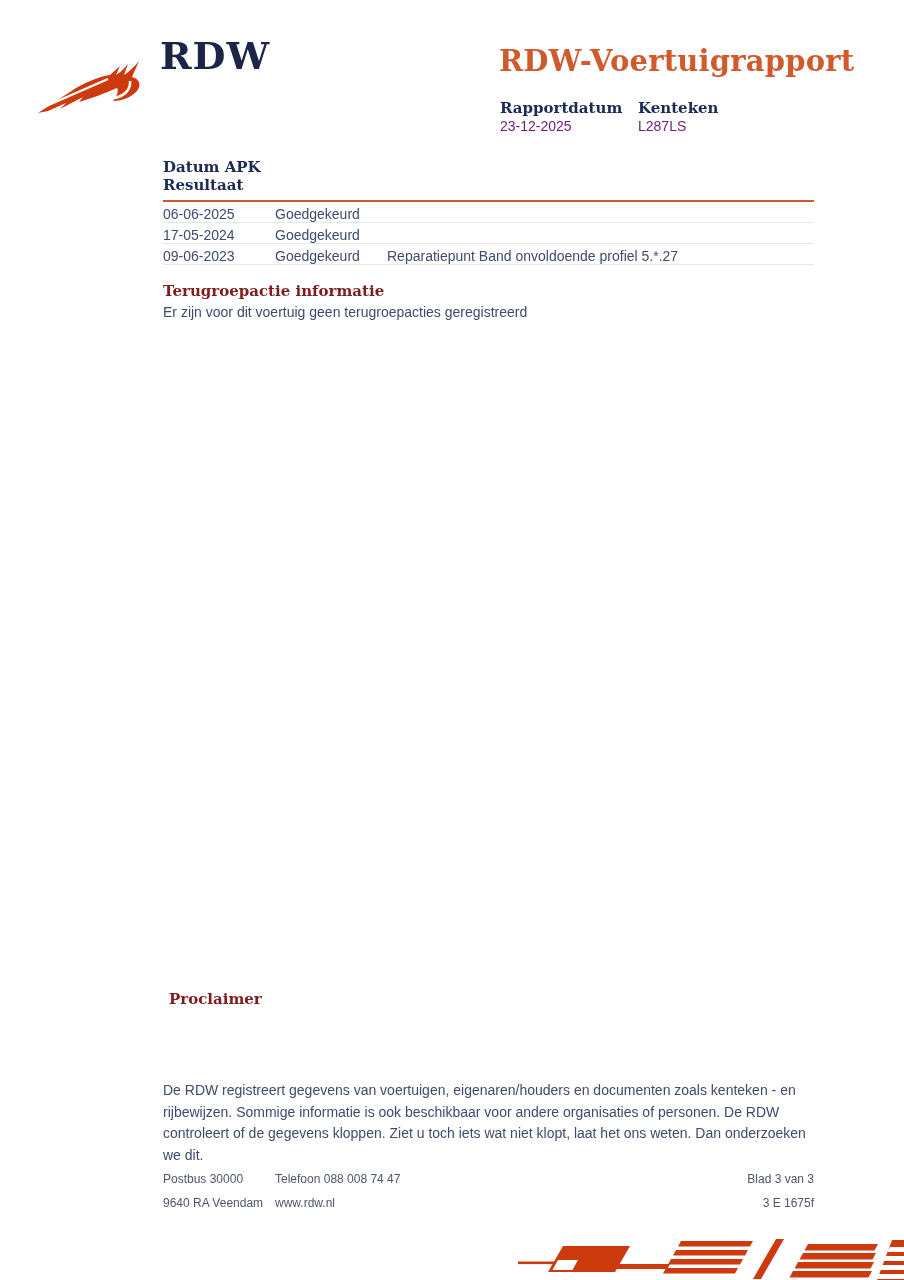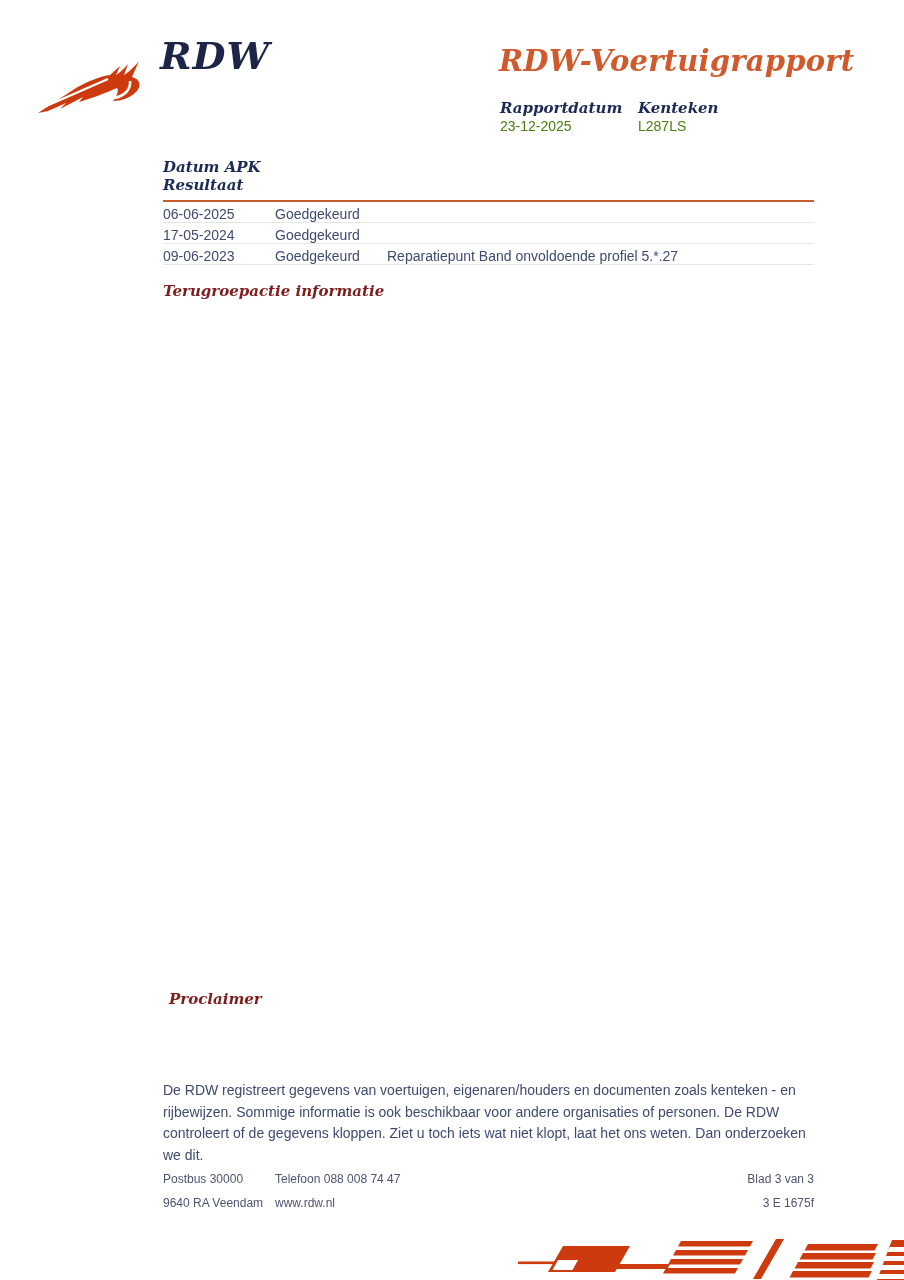--- a/index.html
+++ b/index.html
@@ -4,27 +4,27 @@
 <style>
   html,body{margin:0;padding:0;background:#ffffff;}
   .page{
     position:relative;
     width:904px;height:1280px;
     background:#ffffff;
     font-family:"Liberation Sans",sans-serif;
     overflow:hidden;
   }
   .abs{position:absolute;}
-  .slab{font-family:"DejaVu Serif",serif;font-weight:700;font-style:italic;}
+  .slab{font-family:"DejaVu Serif",serif;font-weight:700;}
 
   
   .brand-text{left:160px;top:33px;font-size:38px;letter-spacing:1px;color:#1d2547;}
   .doc-title{left:499px;top:44px;font-size:29px;color:#d05a2c;letter-spacing:0.2px;}
   .meta-label{top:99px;font-size:15px;color:#1c2a57;text-align:center;}
-  .meta-value{top:118px;font-size:14px;color:#4d7c0f;}
+  .meta-value{top:118px;font-size:14px;color:#701a75;}
   .col-a{left:500px;}
   .col-b{left:638px;}
 
   
   .apk-table{left:163px;top:158px;width:651px;}
   .thead{display:flex;font-size:15px;color:#1c2a57;padding-bottom:6px;border-bottom:2px solid #c75c31;flex-direction:column;}
   .trow{display:flex;font-size:14px;color:#3f4a6e;height:20px;align-items:flex-end;border-bottom:1px solid #e6e6ea;}
   .c1{width:112px;}
   .c2{width:112px;}
   .c3{flex:1;}
@@ -87,20 +87,21 @@
       <div class="c3"></div>
     </div>
     <div class="trow">
       <div class="c1">09-06-2023</div>
       <div class="c2">Goedgekeurd</div>
       <div class="c3">Reparatiepunt Band onvoldoende profiel 5.*.27</div>
     </div>
   </div>
 
   <div class="abs slab section-heading recall-heading">Terugroepactie informatie</div>
+  <div class="abs section-body recall-body">Er zijn voor dit voertuig geen terugroepacties geregistreerd</div>
 
   <div class="abs slab section-heading proclaimer-heading">Proclaimer</div>
   <div class="abs section-body proclaimer-body">De RDW registreert gegevens van voertuigen, eigenaren/houders en documenten zoals kenteken - en rijbewijzen. Sommige informatie is ook beschikbaar voor andere organisaties of personen. De RDW controleert of de gegevens kloppen. Ziet u toch iets wat niet klopt, laat het ons weten. Dan onderzoeken we dit.</div>
 
   <div class="abs footer-text f-row1 f-c1">Postbus 30000</div>
   <div class="abs footer-text f-row1 f-c2">Telefoon 088 008 74 47</div>
   <div class="abs footer-text f-row1 f-right">Blad 3 van 3</div>
   <div class="abs footer-text f-row2 f-c1">9640 RA Veendam</div>
   <div class="abs footer-text f-row2 f-c2">www.rdw.nl</div>
   <div class="abs footer-text f-row2 f-right">3 E 1675f</div>

